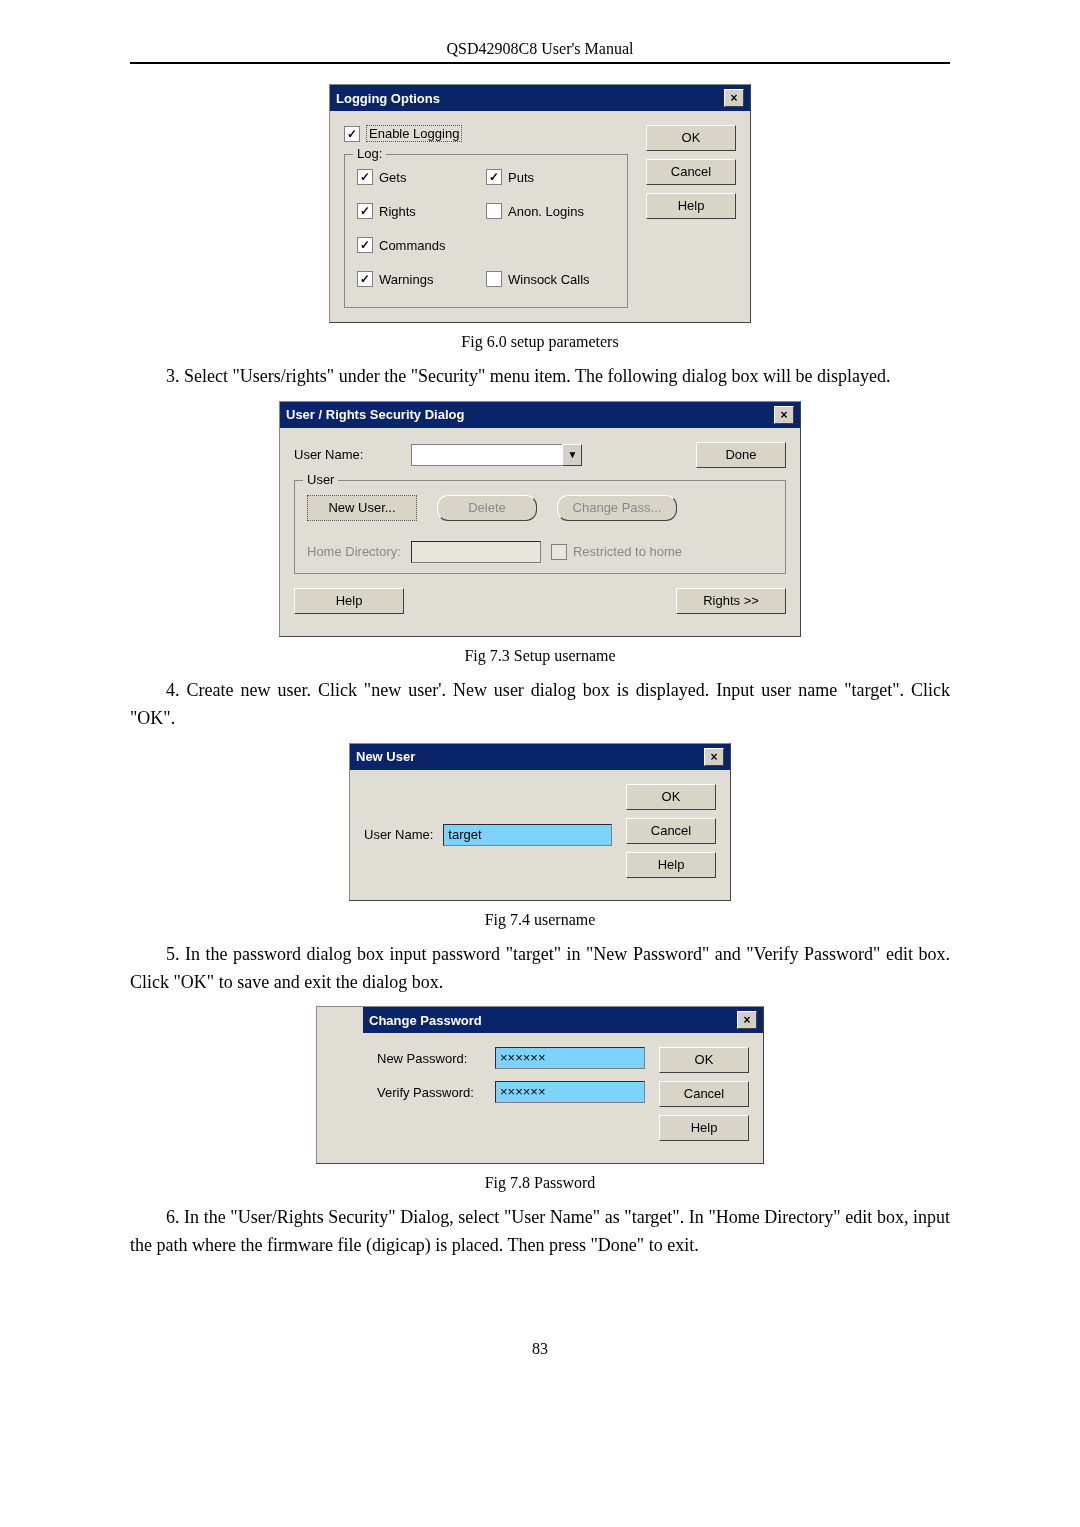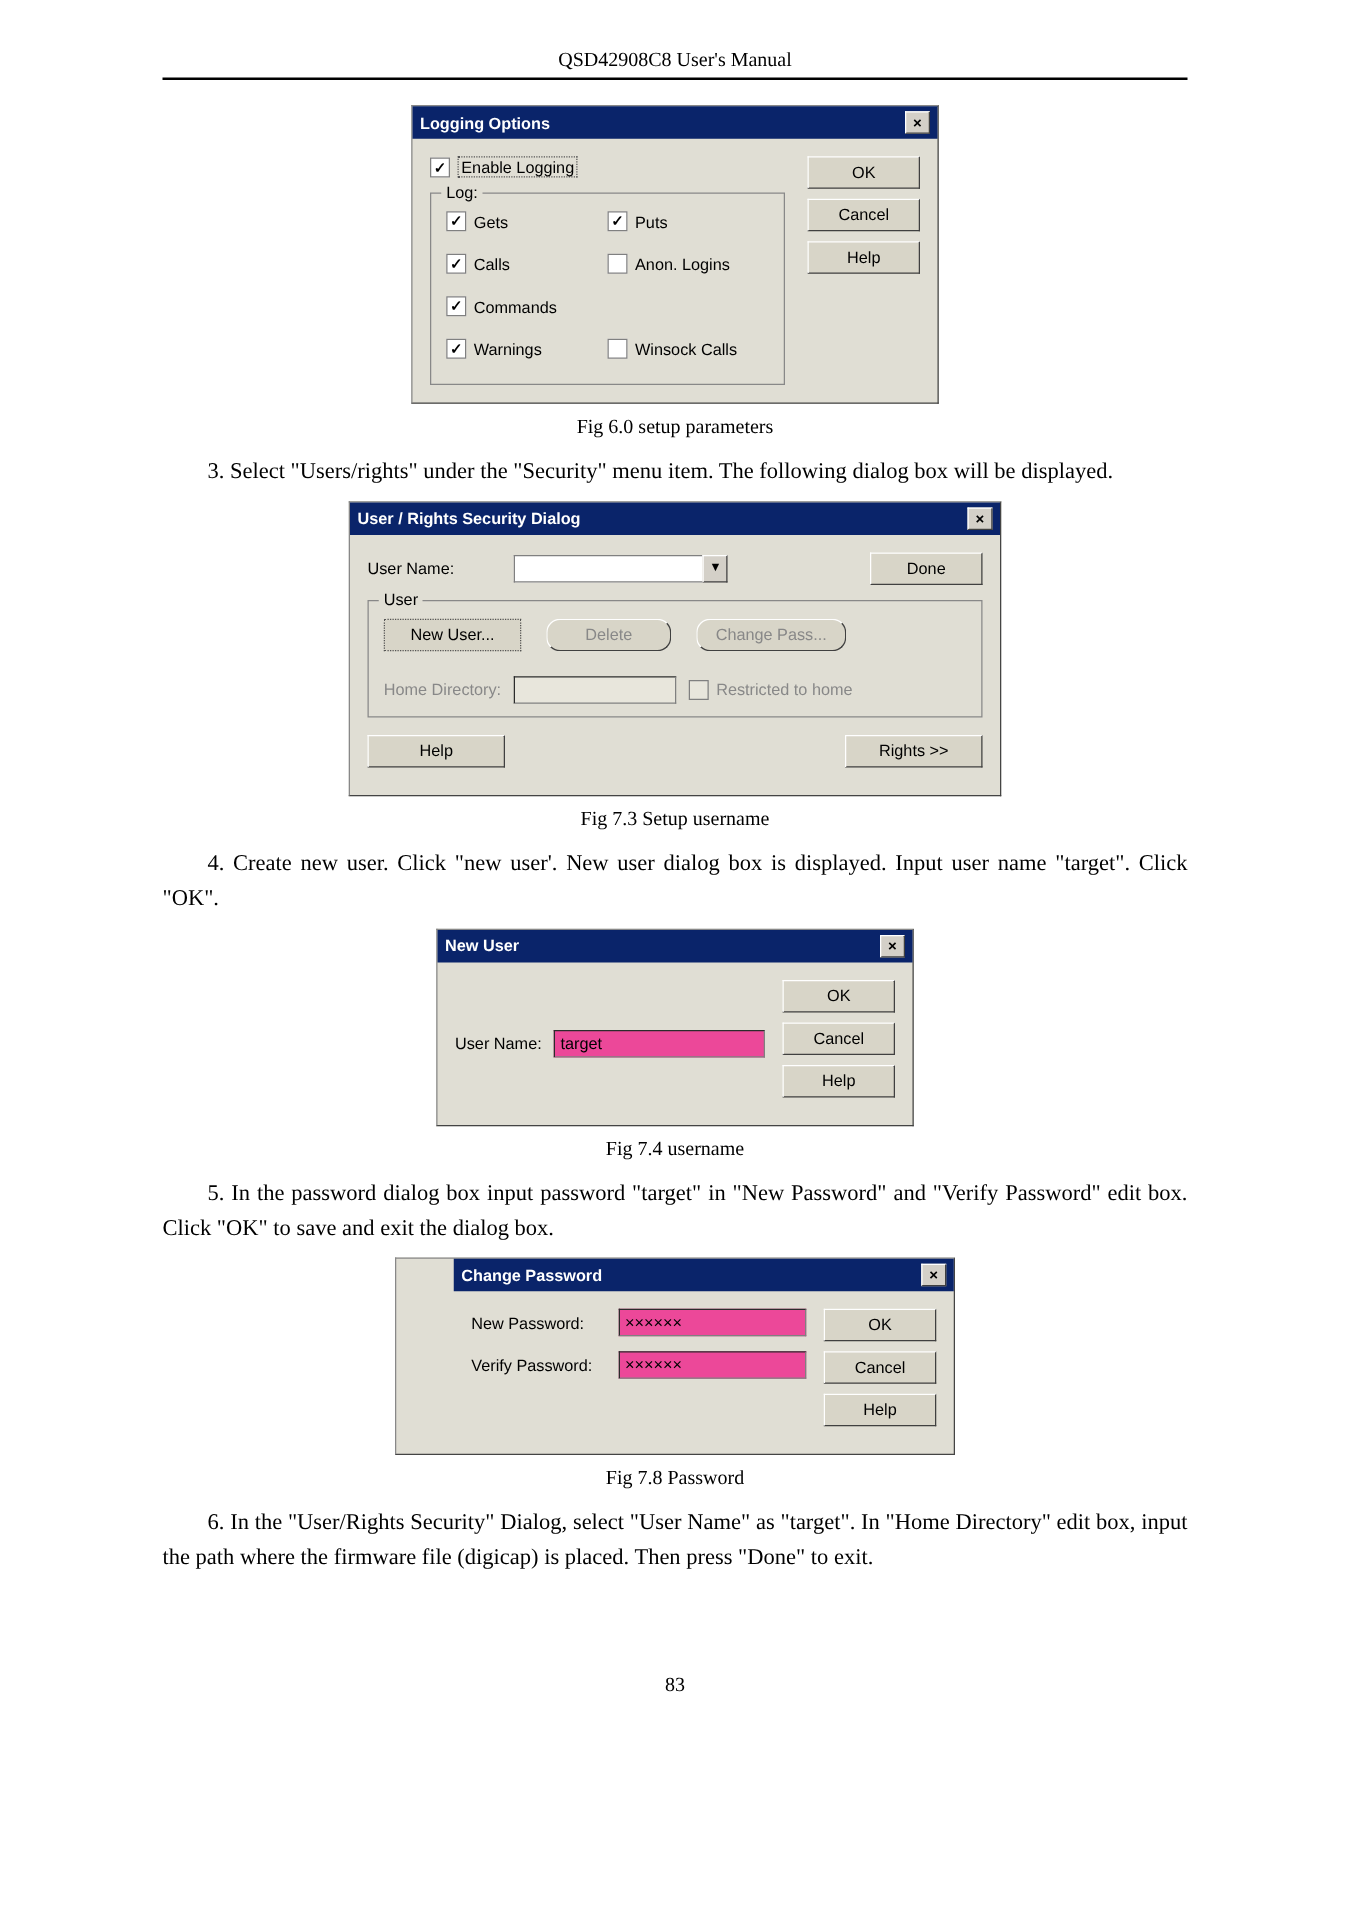--- a/index.html
+++ b/index.html
@@ -124,21 +124,21 @@
     display:inline-flex; align-items:stretch; height:22px;
   }
   .combo-field{
     width:150px; background:#fff; border:1px solid #808080; border-right:none;
   }
   .combo-arrow{
     width:18px; background:#d4d0c8; border:1px solid #fff; border-right-color:#404040; border-bottom-color:#404040;
     display:flex;align-items:center;justify-content:center; font-size:10px;
   }
   .text-input{
-    background:#ec4899; border:1px inset #808080; height:22px; padding:2px 4px; box-sizing:border-box;
+    background:#7dd3fc; border:1px inset #808080; height:22px; padding:2px 4px; box-sizing:border-box;
     font-family:Tahoma,sans-serif; font-size:13px;
   }
   .page-num{
     text-align:center; font-size:16px; margin-top:80px;
     font-family:"Times New Roman",serif;
   }
 </style>
 </head>
 <body>
 
@@ -163,21 +163,21 @@
             <div class="chk">
                 <span class="chk-box">✓</span>
                 <span>Gets</span>
               </div>
             <div class="chk">
                 <span class="chk-box">✓</span>
                 <span>Puts</span>
               </div>
             <div class="chk">
                 <span class="chk-box">✓</span>
-                <span>Calls</span>
+                <span>Rights</span>
               </div>
             <div class="chk">
                 <span class="chk-box"></span>
                 <span>Anon. Logins</span>
               </div>
             <div class="chk">
                 <span class="chk-box">✓</span>
                 <span>Commands</span>
               </div>
             <div></div>

